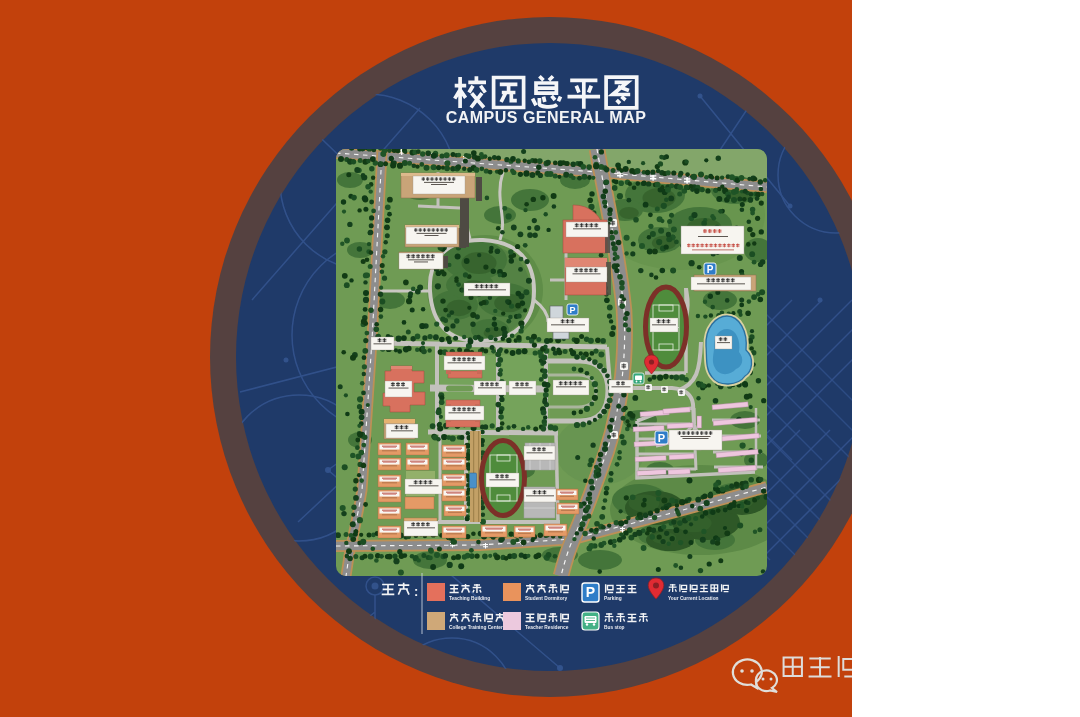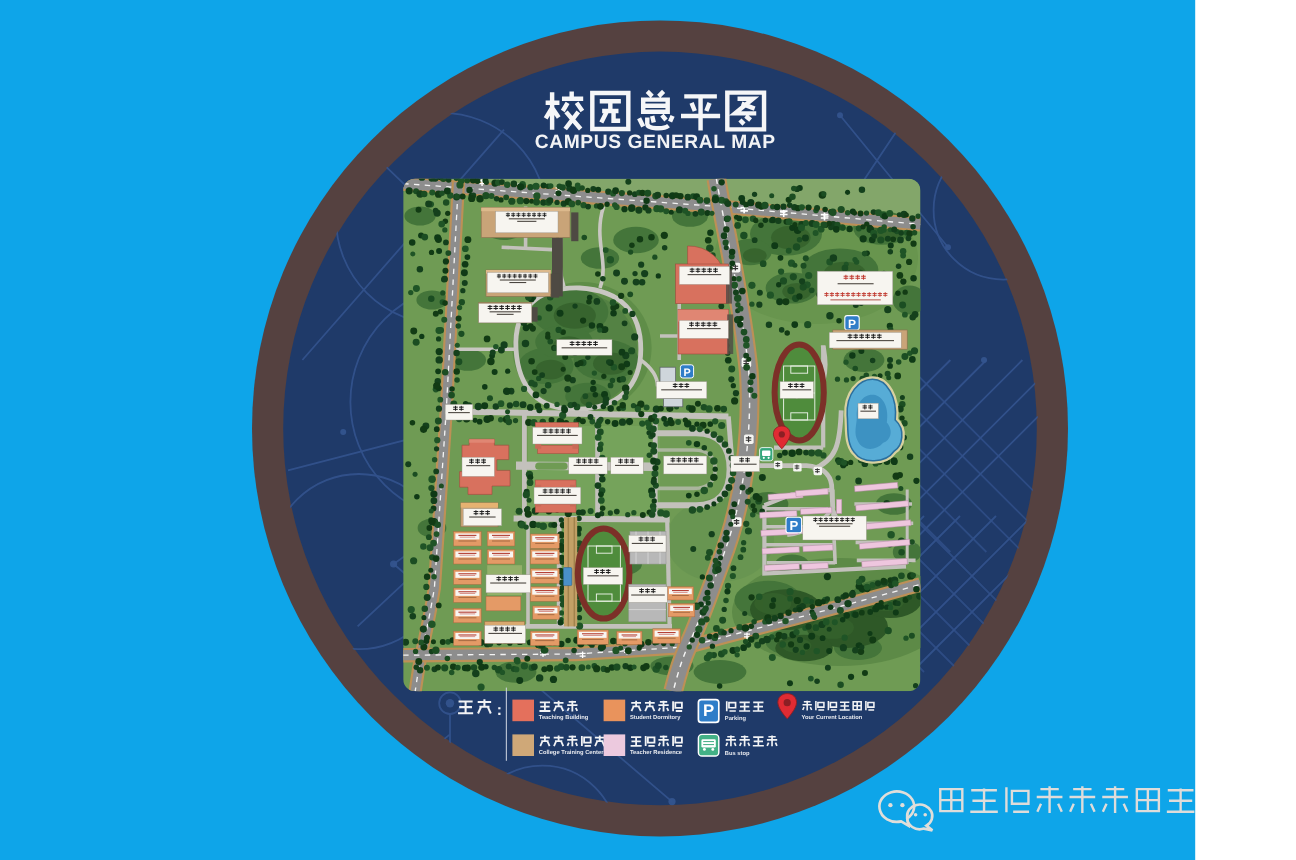--- a/index.html
+++ b/index.html
@@ -1,15 +1,15 @@
 <!DOCTYPE html>
 <html><head><meta charset="utf-8">
 <style>
 html,body{margin:0;padding:0;background:#fff;}
-#page{position:relative;width:996px;height:717px;overflow:hidden;background:#0ea5e9;font-family:"Liberation Sans",sans-serif;}
+#page{position:relative;width:852px;height:717px;overflow:hidden;background:#c2410c;font-family:"Liberation Sans",sans-serif;}
 </style></head><body>
 <div id="page">
 <svg width="1080" height="717" viewBox="0 0 1080 717">
 <defs>
 <clipPath id="disc">
           <circle cx="550" cy="357" r="315"></circle>
         </clipPath>
 <clipPath id="mapclip">
           <rect x="336" y="149" width="431" height="427" rx="10"></rect>
         </clipPath>

